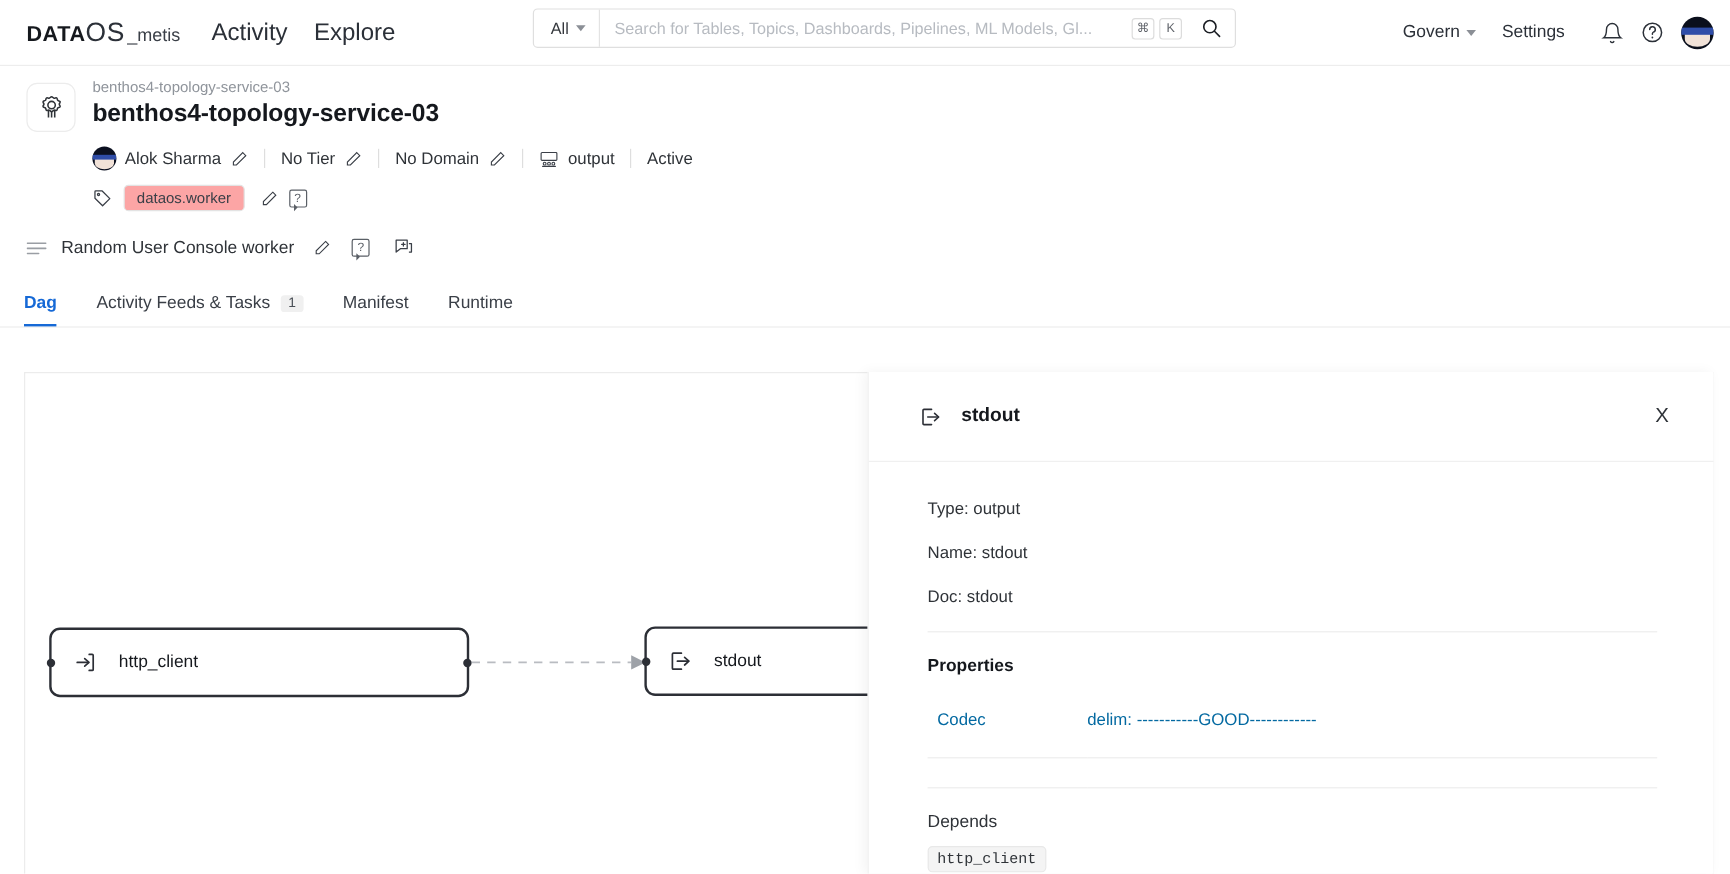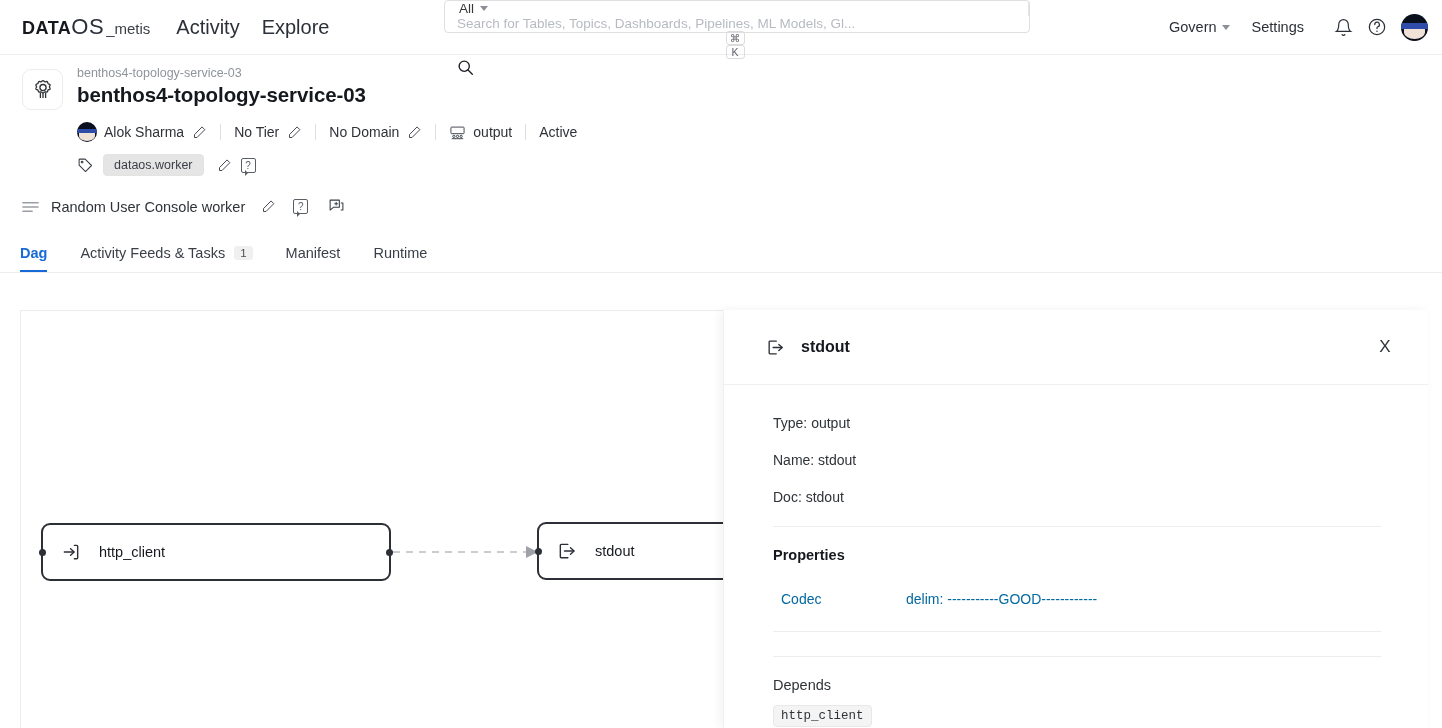--- a/index.html
+++ b/index.html
@@ -29,26 +29,25 @@
   }
   .brand-data { font-size: 18px; font-weight: 700; letter-spacing: .5px; color: #15181d; text-align: center; }
   .brand-os { font-size: 22px; font-weight: 400; letter-spacing: .5px; color: #2b3038; }
   .brand-metis { font-size: 15px; font-weight: 400; color: #3a3f47; margin-left: 2px; }
   .nav-link {
     font-size: 20px; color: #2b3038; margin-right: 22px;
     cursor: pointer; white-space: nowrap;
   }
 
   .searchwrap {
-    position: absolute; left: 444px; top: 0;
+    position: absolute; left: 444px; top: 7px;
     width: 586px; height: 33px;
     display: flex; align-items: stretch;
     border: 1px solid #dfdfdf; border-radius: 4px;
     background: #fff;
-    flex-direction: column;
   }
   .search-all {
     display: flex; align-items: center; gap: 6px;
     padding: 0 11px 0 14px; font-size: 13.5px; color: #35383d;
     border-right: 1px solid #e3e3e3; cursor: pointer; white-space: nowrap;
   }
   .caret {
     width: 0; height: 0; border-left: 4px solid transparent;
     border-right: 4px solid transparent; border-top: 5px solid #8b8f96;
   }
@@ -114,21 +113,21 @@
     width: 20px; height: 20px; border-radius: 50%; overflow: hidden;
     background: #0b1020; position: relative; flex:none;
   }
   .owner-av::before { content:""; position:absolute; left:2px; right:2px; top:9px; bottom:1px; background:#f1e2d8; border-radius:0 0 50% 50%; }
   .owner-av::after { content:""; position:absolute; left:0; right:0; top:7px; height:4px; background:#2f4da8; }
   .pencil { cursor: pointer; display:flex; margin-left: 8px; }
 
   .tag-row { display: flex; align-items: center; gap: 9px; margin-top: 12px; }
   .tag-chip {
     border: 1px solid #e3e3e3; border-radius: 4px; padding: 3px 10px;
-    font-size: 12.5px; color: #3a3f47; background: #e5e5e5; cursor: pointer;
+    font-size: 12.5px; color: #3a3f47; background: #fca5a5; cursor: pointer;
   }
   .sq-btn {
     width: 15px; height: 15px; border: 1.4px solid #5a5f66; border-radius: 2px;
     font-size: 10px; display: flex; align-items: center; justify-content: center;
     color: #5a5f66; cursor: pointer; position: relative;
   }
   .sq-btn::after {
     content:""; position:absolute; left:3px; bottom:-4px;
     border-left: 3px solid #5a5f66; border-top: 3px solid transparent; border-bottom: 3px solid transparent;
   }

